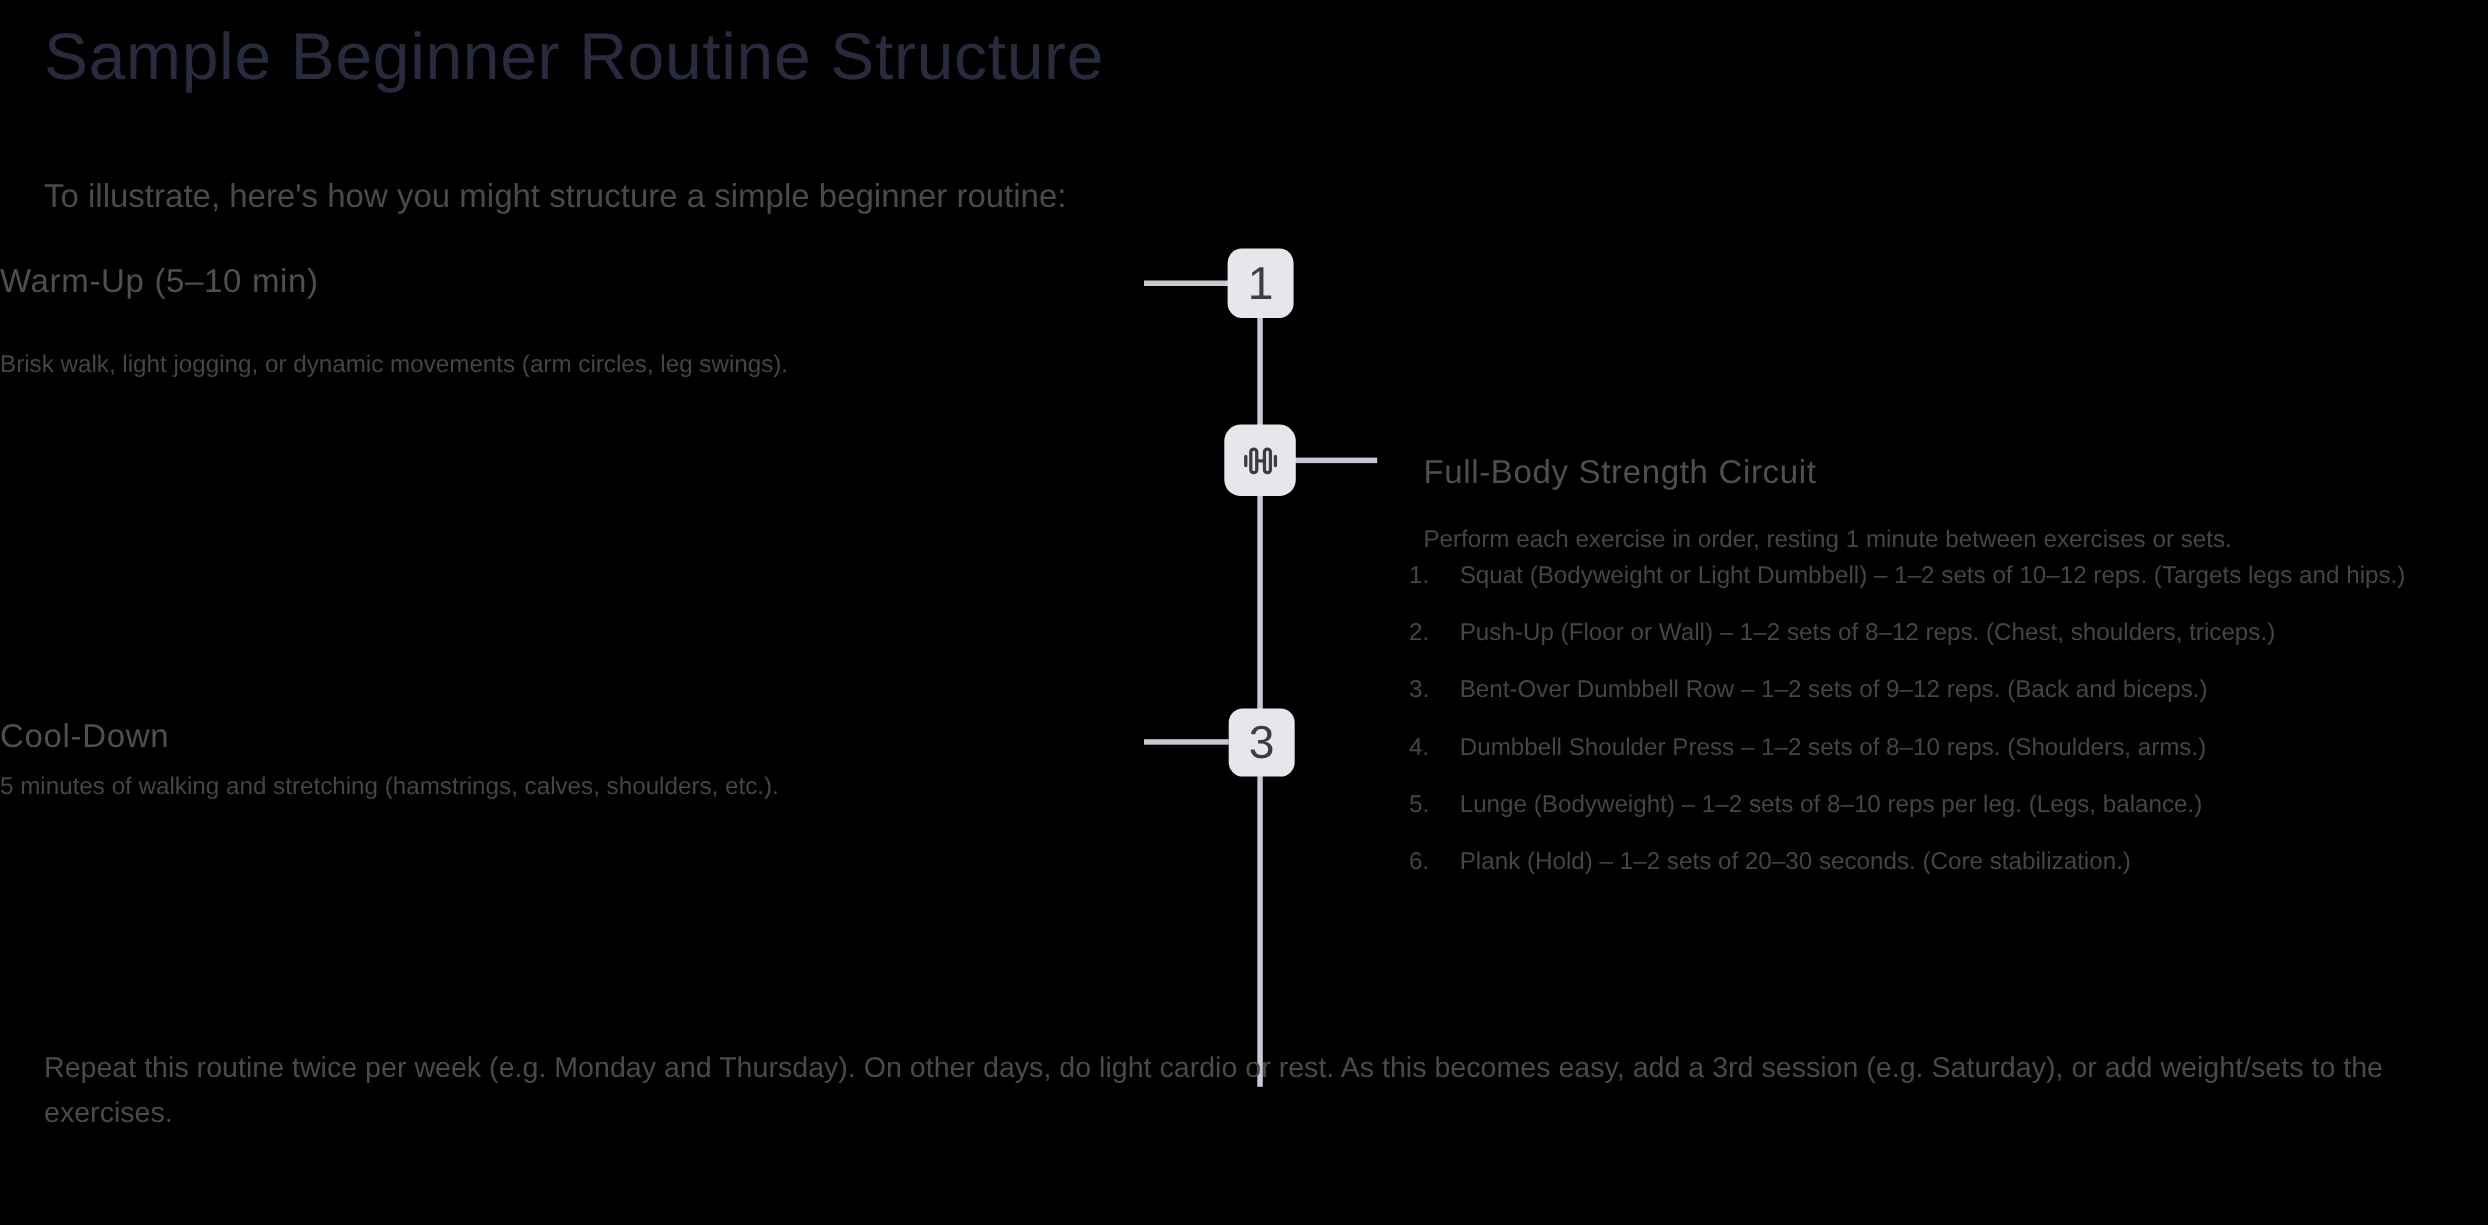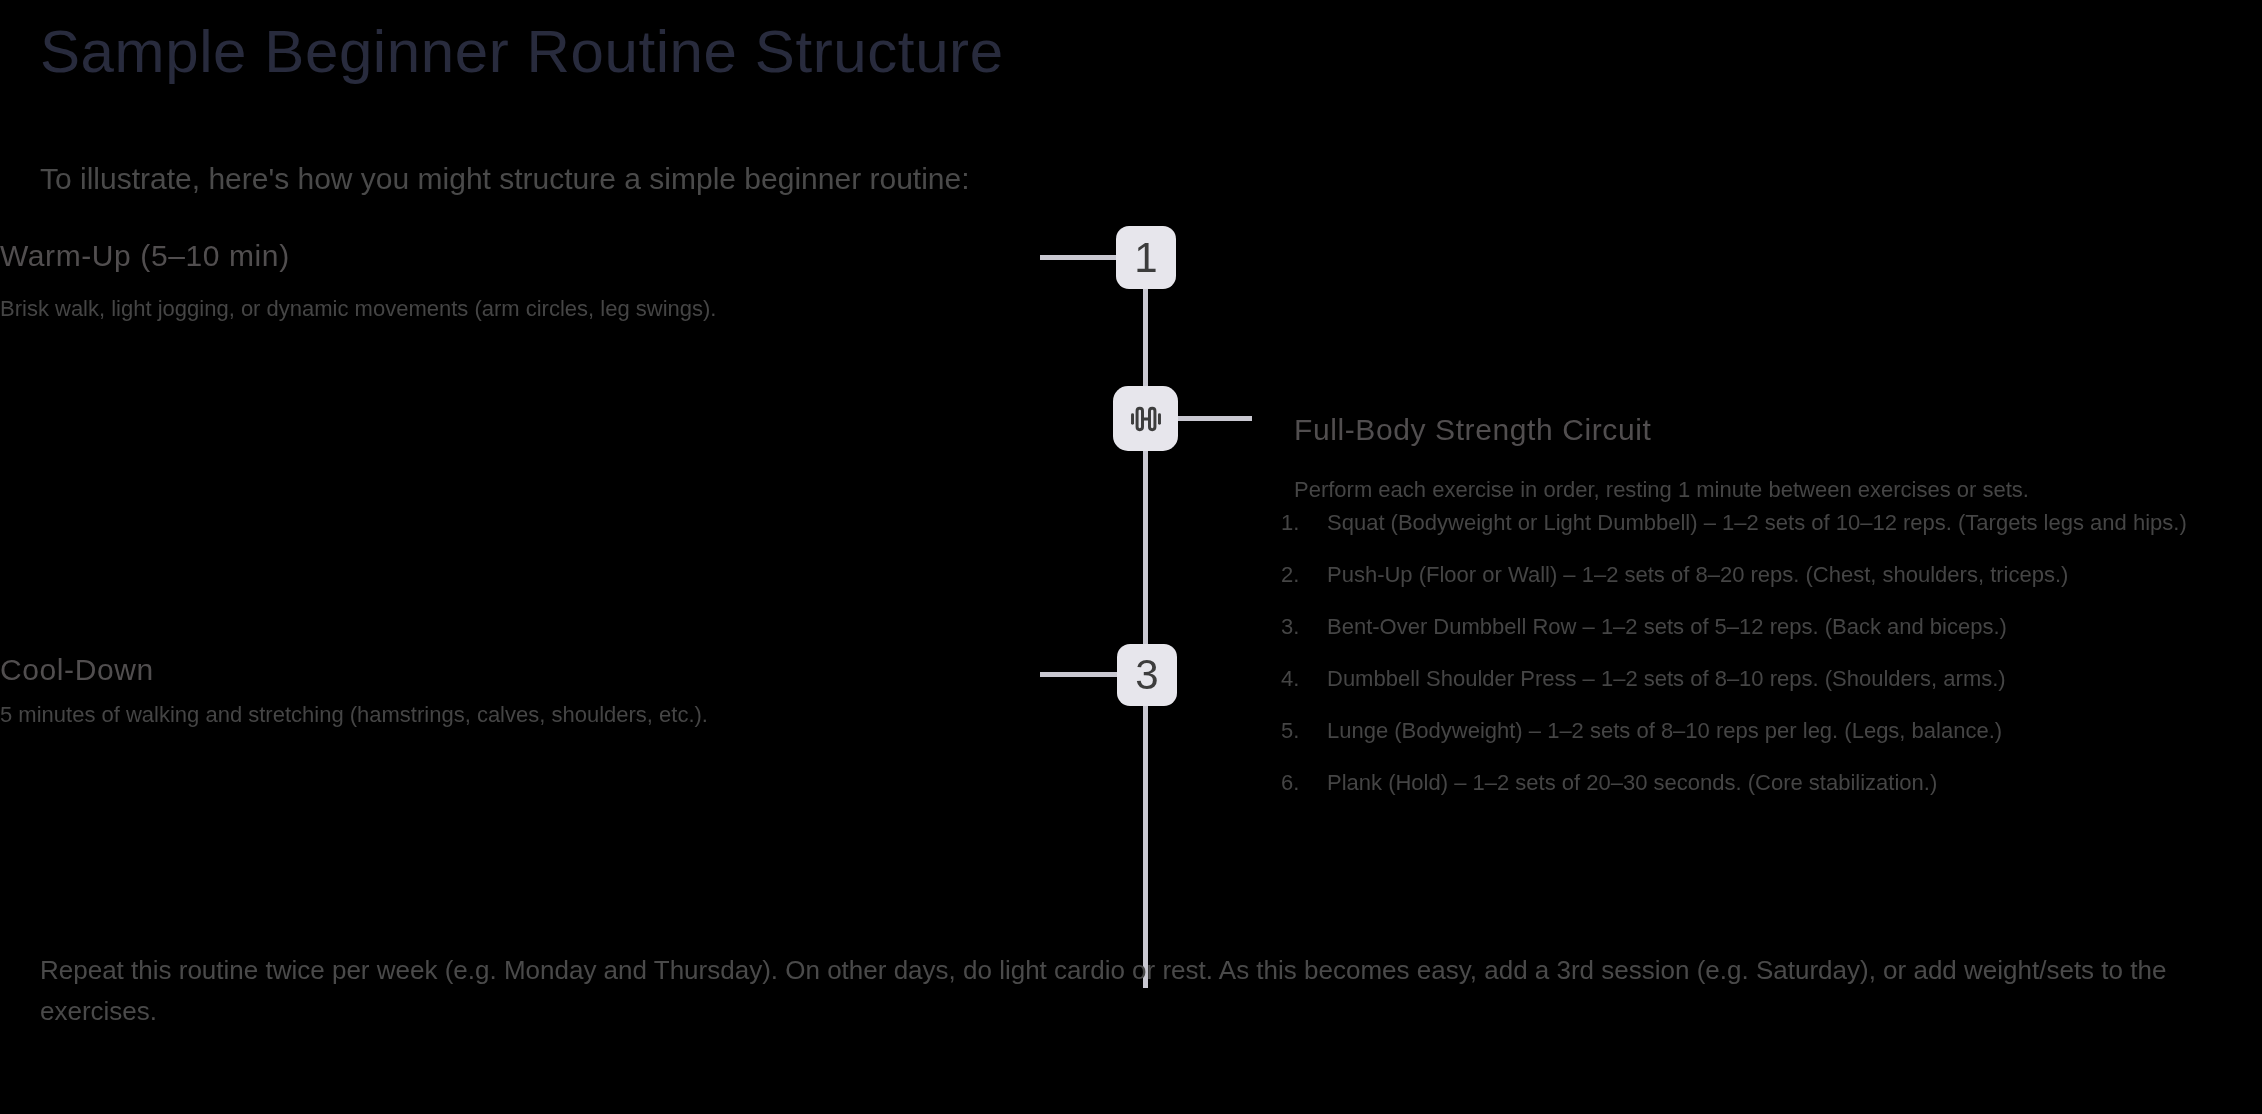--- a/index.html
+++ b/index.html
@@ -87,21 +87,21 @@
     color: var(--heading-color, #514e4f);
     line-height: 1.2;
   }
   .step-desc {
     font-size: 22px;
     font-weight: 400;
     color: var(--body-color, #454545);
     line-height: 1.4;
   }
   .warmup-title  { top: 238px; }
-  .warmup-desc   { top: 294px; }
+  .warmup-desc   { top: 316px; }
   .cooldown-title{ top: 652px; }
   .cooldown-desc { top: 700px; }
   
   .right-block {
     position: absolute;
     left: 1278px;
     margin: 16px;
   }
   .strength-title { top: 396px; }
   .strength-desc  { top: 459px; }
@@ -175,25 +175,25 @@
   <p class="right-block step-title strength-title">Full-Body Strength Circuit</p>
   <p class="right-block step-desc strength-desc">Perform each exercise in order, resting 1 minute between exercises or sets.</p>
 
   <div class="exercise-list">
     <div class="exercise">
       <span class="num">1.</span>
       <span class="text">Squat (Bodyweight or Light Dumbbell) – 1–2 sets of 10–12 reps. (Targets legs and hips.)</span>
     </div>
     <div class="exercise">
       <span class="num">2.</span>
-      <span class="text">Push-Up (Floor or Wall) – 1–2 sets of 8–20 reps. (Chest, shoulders, triceps.)</span>
+      <span class="text">Push-Up (Floor or Wall) – 1–2 sets of 8–12 reps. (Chest, shoulders, triceps.)</span>
     </div>
     <div class="exercise">
       <span class="num">3.</span>
-      <span class="text">Bent-Over Dumbbell Row – 1–2 sets of 5–12 reps. (Back and biceps.)</span>
+      <span class="text">Bent-Over Dumbbell Row – 1–2 sets of 9–12 reps. (Back and biceps.)</span>
     </div>
     <div class="exercise">
       <span class="num">4.</span>
       <span class="text">Dumbbell Shoulder Press – 1–2 sets of 8–10 reps. (Shoulders, arms.)</span>
     </div>
     <div class="exercise">
       <span class="num">5.</span>
       <span class="text">Lunge (Bodyweight) – 1–2 sets of 8–10 reps per leg. (Legs, balance.)</span>
     </div>
     <div class="exercise">

